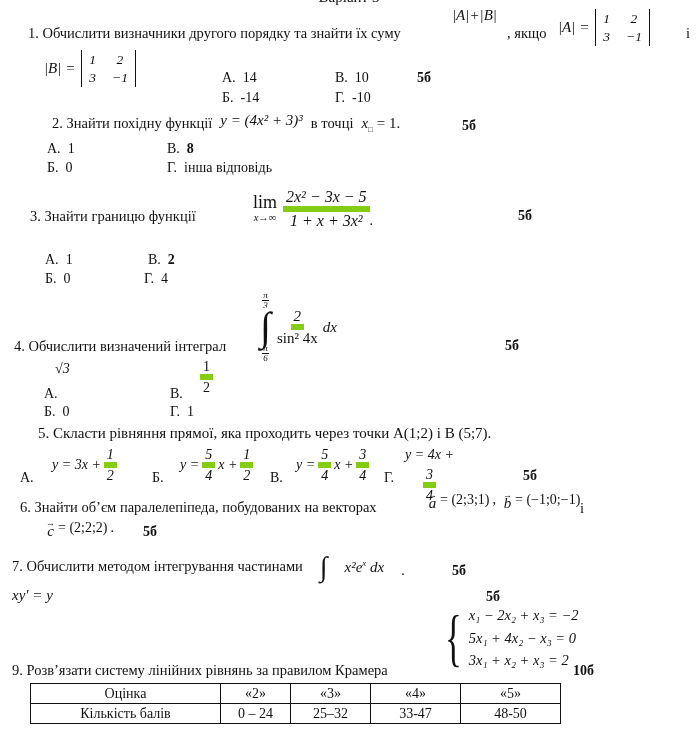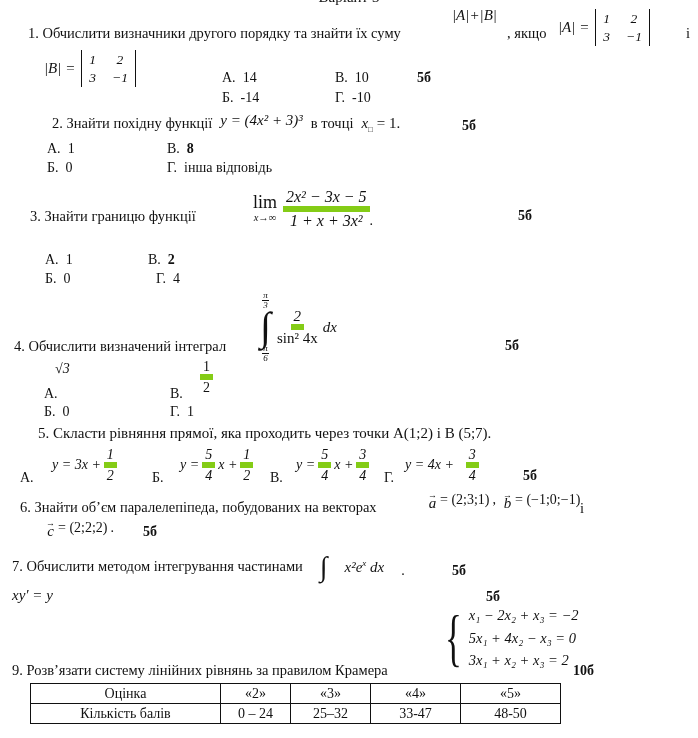--- a/index.html
+++ b/index.html
@@ -136,21 +136,21 @@
 
   <div class="abs" style="left:45px; top:252px;">
     <span>А.</span>&nbsp;&nbsp;<span>1</span>
   </div>
   <div class="abs" style="left:148px; top:252px;">
     <span>В.</span>&nbsp;&nbsp;<span class="b">2</span>
   </div>
   <div class="abs" style="left:45px; top:271px;">
     <span>Б.</span>&nbsp;&nbsp;<span>0</span>
   </div>
-  <div class="abs" style="left:156px; top:271px;text-align:right;">
+  <div class="abs" style="left:144px; top:271px;text-align:right;">
     <span>Г.</span>&nbsp;&nbsp;<span>4</span>
   </div>
 
   <div class="abs" style="left:260px; top:291px; display:flex; align-items:center;">
     <span style="display:inline-flex; flex-direction:column; align-items:center; margin-right:3px;">
       <span class="bfrac">
           <span class="bn">π</span>
           <span>3</span>
         </span>
       <span class="intsign">∫</span>
@@ -219,21 +219,21 @@
         <span class="fd">4</span>
       </span>
     <span>x +</span>
     <span class="frac">
         <span class="fn">3</span>
         <span class="fd">4</span>
       </span>
   </div>
 
   <div class="abs" style="left:384px; top:470px;">Г.</div>
-  <div class="abs it" style="left:405px; top:447px; display:flex; align-items:center; gap:12px;">
+  <div class="abs it" style="left:405px; top:447px; display:flex; align-items:center; gap:4px;flex-direction:column;">
     <span>y = 4x +</span>
     <span class="frac">
         <span class="fn">3</span>
         <span class="fd">4</span>
       </span>
   </div>
   <div class="abs pts" style="left:523px; top:468px;">5б</div>
 
   <div class="abs qtext" style="left:20px; top:499px;">6. Знайти об’єм паралелепіпеда, побудованих на векторах</div>
   <div class="abs" style="left:428px; top:492px; display:flex; align-items:center; gap:3px;">

